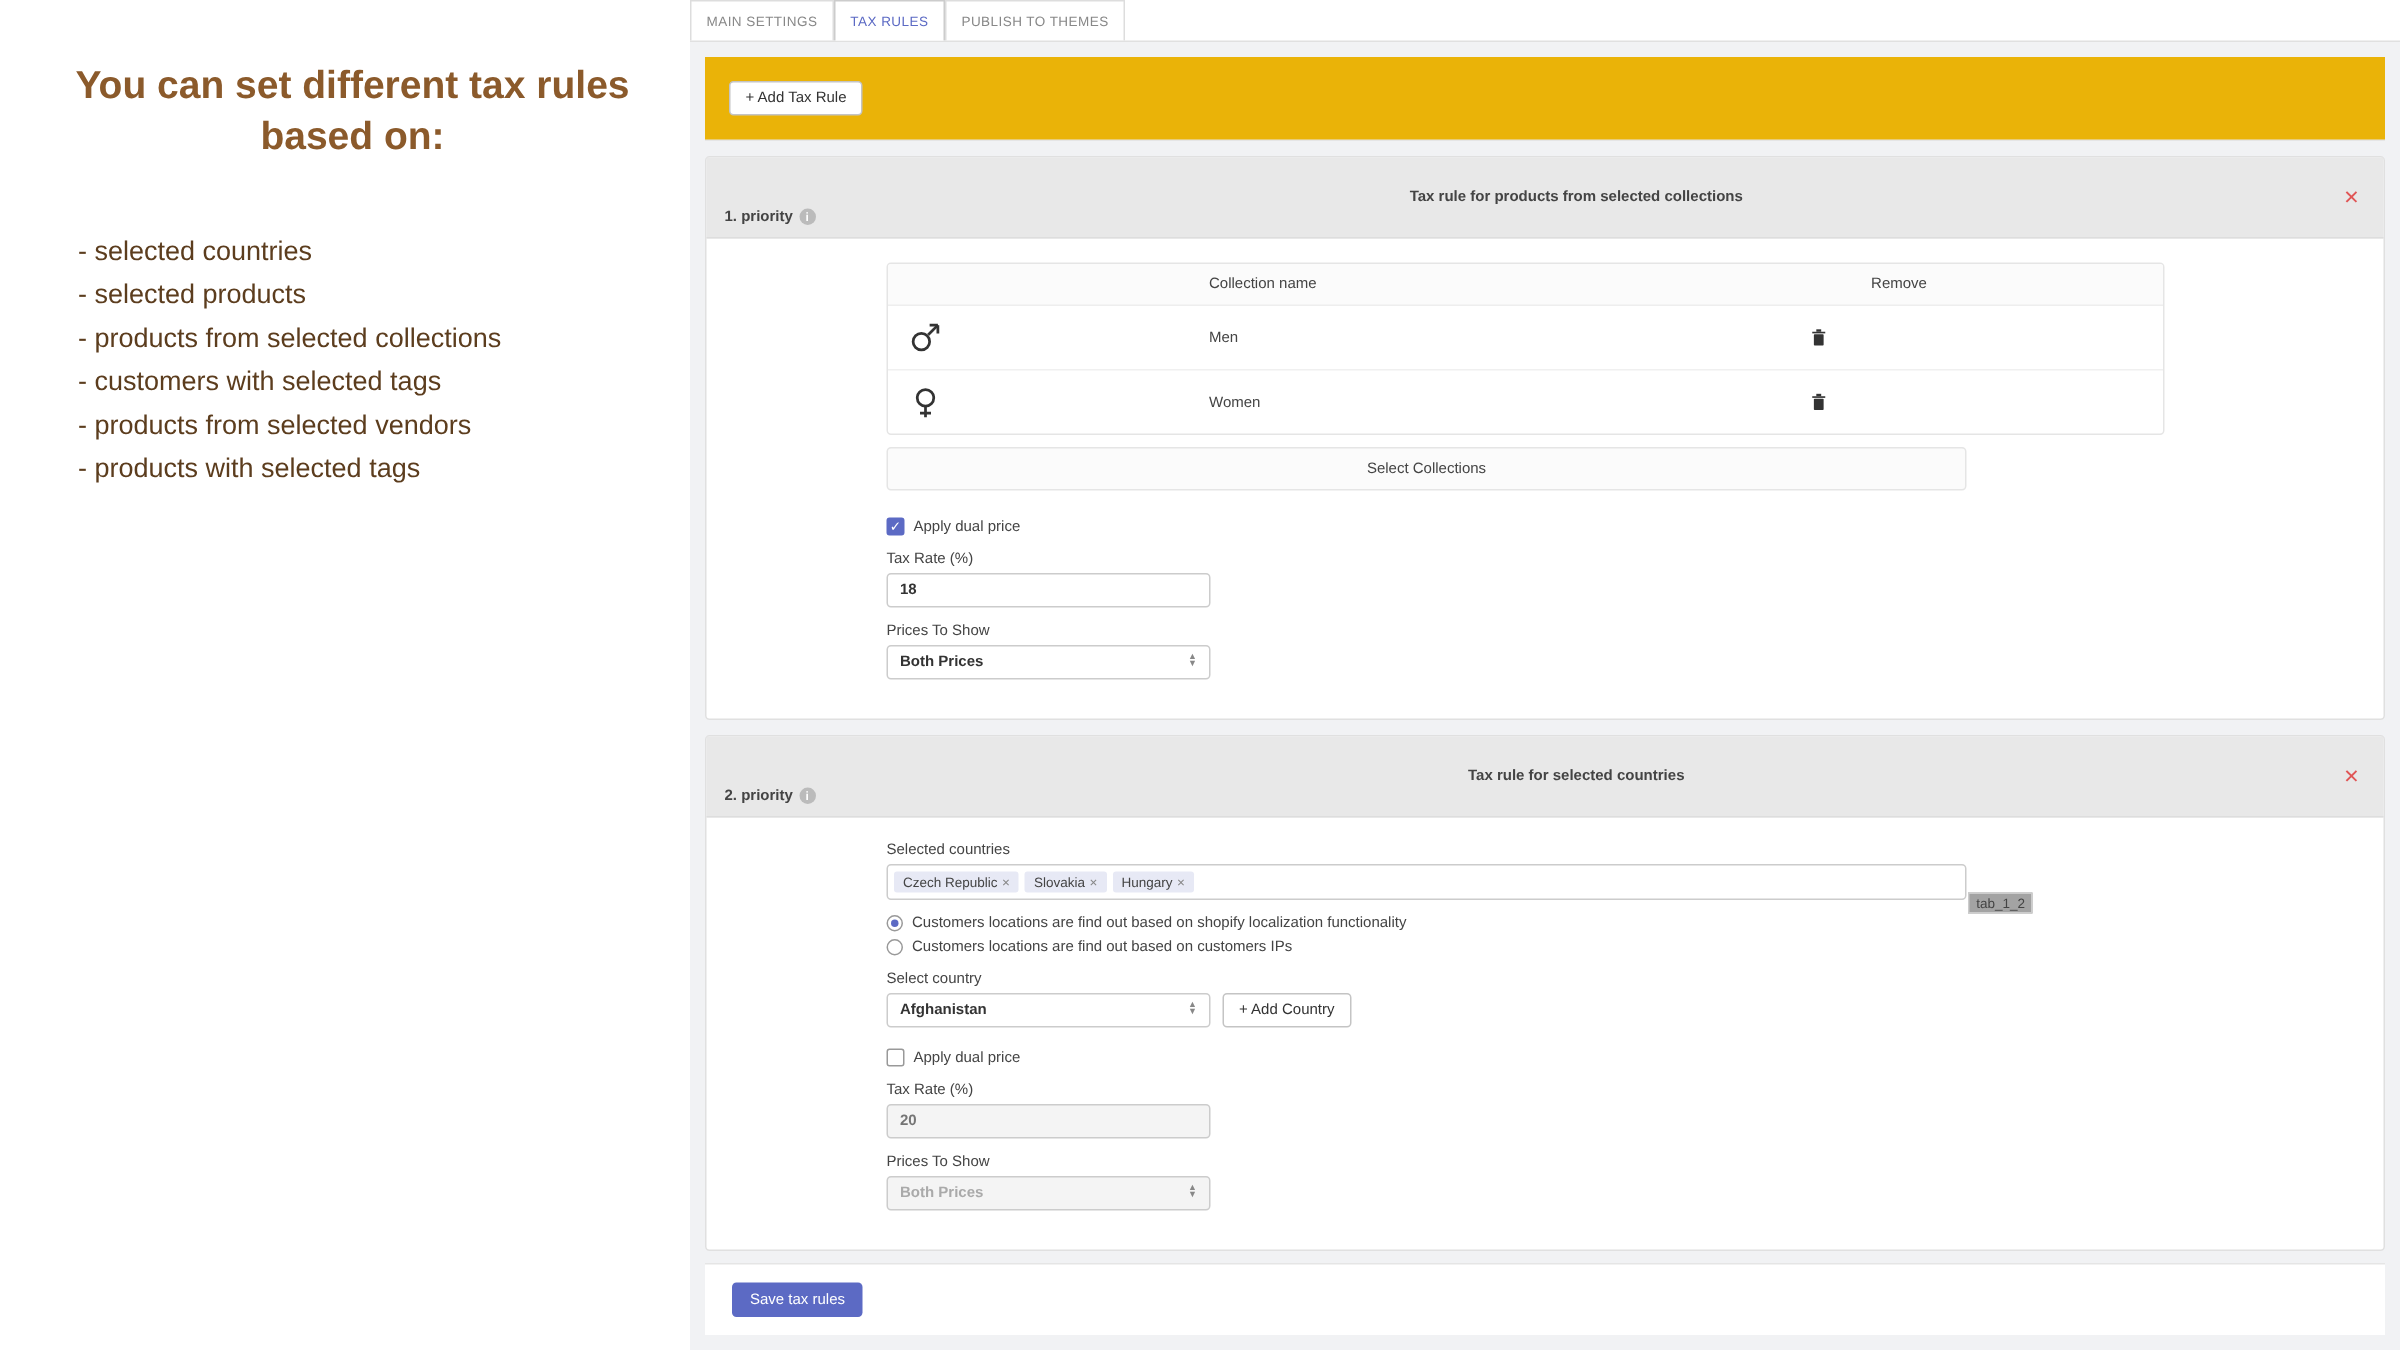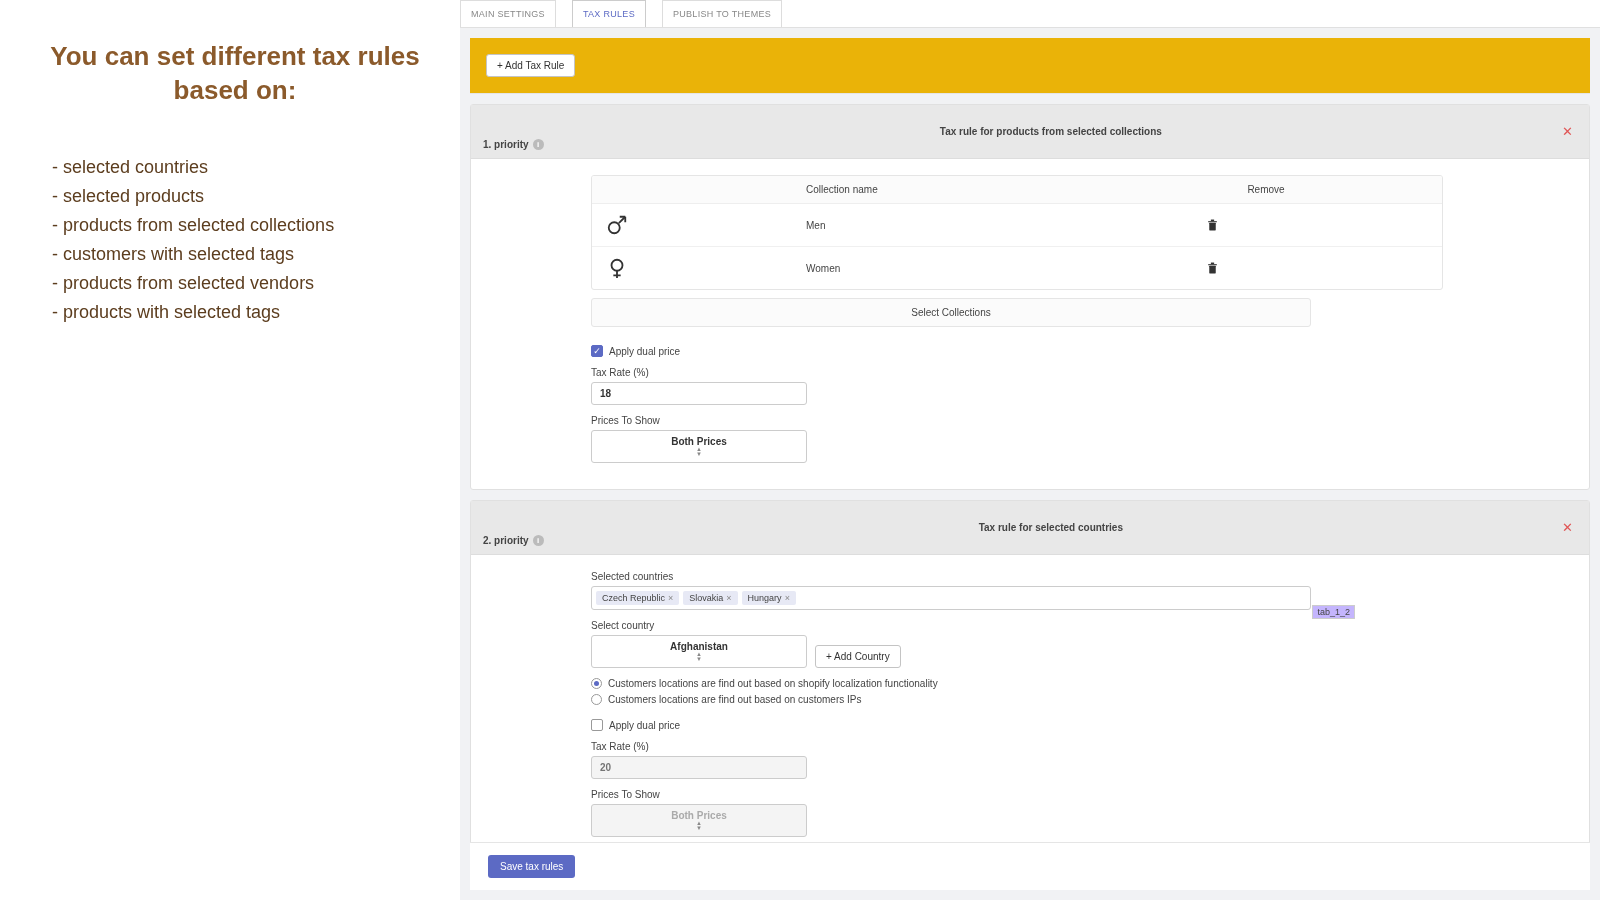--- a/index.html
+++ b/index.html
@@ -4,21 +4,21 @@
 <style>
 *{box-sizing:border-box;margin:0;padding:0;}
 body{font-family:-apple-system,BlinkMacSystemFont,"Segoe UI",Arial,sans-serif;background:#fff;display:flex;width:1600px;height:900px;overflow:hidden;}
 .left-panel{width:460px;padding:40px 20px 20px 30px;}
 .left-title{color:#8b5a2b;font-size:26px;font-weight:700;text-align:center;line-height:1.3;margin-bottom:46px;}
 .left-list{list-style:none;padding-left:22px;}
 .left-list li{color:#5c3d1e;font-size:18px;line-height:1.5;margin-bottom:2px;}
 .left-list li:before{content:"- ";color:#5c3d1e;}
 .right-panel{flex:1;background:#f1f2f4;padding:0;display:flex;flex-direction:column;}
 .tabs{display:flex;background:#fff;border-bottom:1px solid #e0e0e0;}
-.tab{padding:8px 10px;font-size:9px;color:#888;border:1px solid #ddd;border-bottom:none;margin-right:16px;cursor:pointer;letter-spacing:0.3px;}
+.tab{padding:8px 10px;font-size:9px;color:#888;border:1px solid #ddd;border-bottom:none;margin-right:0;cursor:pointer;letter-spacing:0.3px;}
 .tab.active{color:#5c6ac4;border-color:#ccc;background:#fff;}
 .toolbar{background:#eab308;padding:16px 16px;border-bottom:1px solid #e5e5e5;margin:10px 10px 0 10px;}
 .btn-outline{background:#fff;border:1px solid #c4c4c4;border-radius:3px;padding:5px 10px;font-size:10px;color:#333;cursor:pointer;}
 .content{padding:10px;overflow:auto;flex:1;}
 .rule-card{background:#fff;border:1px solid #e0e0e0;border-radius:3px;margin-bottom:10px;}
 .rule-header{display:flex;align-items:center;padding:8px 12px;background:#e8e8e8;border-bottom:1px solid #ddd;font-size:10px;color:#444;}
 .rule-header .left{display:flex;align-items:center;gap:4px;font-weight:600;margin-top:26px;}
 .info-icon{display:inline-flex;width:11px;height:11px;border-radius:50%;background:#bbb;color:#fff;font-size:8px;align-items:center;justify-content:center;}
 .rule-header .center{flex:1;text-align:center;font-weight:600;}
 .close-x{color:#e05555;cursor:pointer;font-size:13px;padding:0 4px;}
@@ -37,26 +37,26 @@
 .trash-svg{width:13px;height:15px;}
 .select-bar{width:720px;text-align:center;font-size:10px;color:#444;padding:8px;border:1px solid #e5e5e5;border-radius:3px;background:#fbfbfb;cursor:pointer;margin-bottom:18px;}
 .field-row{margin-bottom:10px;}
 .checkbox-row{display:flex;align-items:center;gap:6px;font-size:10px;color:#444;margin-bottom:10px;}
 .checkbox{width:12px;height:12px;border:1px solid #999;border-radius:2px;display:flex;align-items:center;justify-content:center;background:#fff;cursor:pointer;}
 .checkbox.checked{background:#5c6ac4;border-color:#5c6ac4;}
 .checkbox.checked:after{content:"✓";color:#fff;font-size:9px;}
 .label{font-size:10px;color:#444;margin-bottom:4px;display:block;}
 .input,.select{width:216px;border:1px solid #ccc;border-radius:3px;padding:5px 8px;font-size:10px;color:#333;background:#fff;font-weight:bold;}
 .input.disabled,.select.disabled{background:#f4f4f4;color:#aaa;}
-.select{display:flex;justify-content:space-between;align-items:center;cursor:pointer;flex-direction:column;}
+.select{display:flex;justify-content:space-between;cursor:pointer;}
 .select .chev{display:flex;flex-direction:column;font-size:6px;line-height:5px;color:#888;}
 .tags-box{width:720px;border:1px solid #ccc;border-radius:3px;padding:4px;display:flex;gap:4px;background:#fff;position:relative;}
 .tag{background:#e7e9f5;color:#444;font-size:9px;padding:2px 6px;border-radius:2px;display:flex;align-items:center;gap:3px;}
 .tag-x{color:#888;cursor:pointer;font-size:9px;}
-.tooltip{position:absolute;right:-45px;top:18px;background:#c4b5fd;border:1px solid #ccc;font-size:9px;padding:1px 4px;color:#444;}
+.tooltip{position:absolute;right:-45px;top:18px;background:#a3a3a3;border:1px solid #ccc;font-size:9px;padding:1px 4px;color:#444;}
 .inline-row{display:flex;gap:8px;align-items:flex-end;}
 .radio-row{display:flex;align-items:center;gap:6px;font-size:10px;color:#444;margin-bottom:5px;}
 .radio{width:11px;height:11px;border:1px solid #999;border-radius:50%;display:flex;align-items:center;justify-content:center;background:#fff;cursor:pointer;}
 .radio.checked:after{content:"";width:5px;height:5px;background:#5c6ac4;border-radius:50%;}
 .footer{padding:12px 18px;background:#fff;border-top:1px solid #e5e5e5;margin:0 10px 10px 10px;}
 .btn-primary{background:#5c6ac4;color:#fff;border:none;border-radius:3px;padding:6px 12px;font-size:10px;cursor:pointer;}
 </style>
 </head>
 <body>
 
@@ -178,40 +178,40 @@
                 <span>Slovakia</span>
                 <span class="tag-x">×</span>
               </div>
             <div class="tag">
                 <span>Hungary</span>
                 <span class="tag-x">×</span>
               </div>
             <div class="tooltip">tab_1_2</div>
           </div>
         </div>
+        <div class="field-row" style="margin-top:10px;">
+          <div class="radio-row">
+            <div class="radio checked"></div>
+            <span>Customers locations are find out based on shopify localization functionality</span>
+          </div>
+          <div class="radio-row">
+            <div class="radio"></div>
+            <span>Customers locations are find out based on customers IPs</span>
+          </div>
+        </div>
         <div class="field-row inline-row">
           <div>
             <span class="label">Select country</span>
             <div class="select">
               <span>Afghanistan</span>
               <span class="chev">▲<br>▼</span>
             </div>
           </div>
           <button class="btn-outline">+ Add Country</button>
         </div>
-        <div class="field-row" style="margin-top:10px;">
-          <div class="radio-row">
-            <div class="radio checked"></div>
-            <span>Customers locations are find out based on shopify localization functionality</span>
-          </div>
-          <div class="radio-row">
-            <div class="radio"></div>
-            <span>Customers locations are find out based on customers IPs</span>
-          </div>
-        </div>
         <div class="checkbox-row" style="margin-top:14px;">
           <div class="checkbox"></div>
           <span>Apply dual price</span>
         </div>
         <div class="field-row">
           <span class="label">Tax Rate (%)</span>
           <input class="input disabled" placeholder="20" style="">
         </div>
         <div class="field-row">
           <span class="label">Prices To Show</span>

